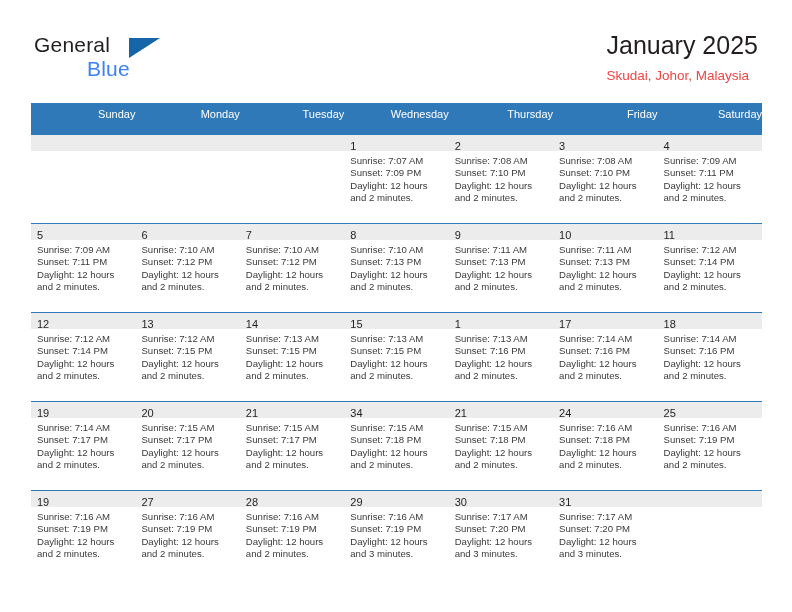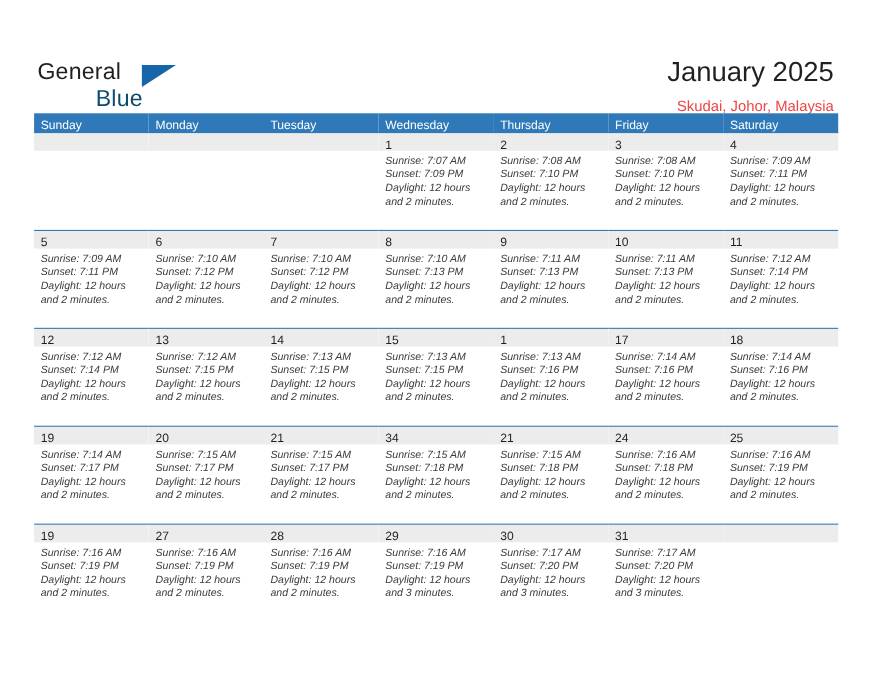--- a/index.html
+++ b/index.html
@@ -22,21 +22,20 @@
     box-sizing: border-box;
   }
 
   
   .header {
     position: absolute;
     left: 0;
     top: 0;
     width: 792px;
     height: 103px;
-    margin-top: 21px;
   }
   .brand {
     position: absolute;
     left: 34px;
     top: 33px;
     width: 200px;
     height: 52px;
   }
   .brand-general {
     position: absolute;
@@ -46,38 +45,37 @@
     letter-spacing: 0.2px;
     color: #231f20;
     font-family: "Liberation Sans", sans-serif;
   }
   .brand-blue {
     position: absolute;
     left: 53px;
     top: 24px;
     font-size: 21px;
     letter-spacing: 0.2px;
-    color: #0c4a6e;
+    color: #3b82f6;
     font-family: "Liberation Sans", sans-serif;
   }
   .brand-flag {
     position: absolute;
     left: 95px;
     top: 5px;
     width: 0;
     height: 0;
     border-left: 31px solid #1565a8;
     border-bottom: 20px solid transparent;
   }
 
   .title-block {
     position: absolute;
     right: 34px;
     top: 30px;
-    text-align: right;
   }
   .cal-title {
     font-size: 25px;
     color: #231f20;
     line-height: 30px;
     white-space: nowrap;
   }
   .cal-subtitle {
     font-size: 13.5px;
     color: #ef4444;
@@ -96,22 +94,22 @@
   table.cal {
     border-collapse: collapse;
     table-layout: fixed;
     width: 731px;
   }
   table.cal th {
     background: #3079b8;
     color: #ffffff;
     font-weight: normal;
     font-size: 11px;
-    text-align: left;
-    padding: 5px 0 0 6px;
+    text-align: right;
+    padding: 5px 0 14px 6px;
     height: 11px;
     border: none;
   }
   table.cal col {
     width: 104.43px;
   }
   td.day {
     vertical-align: top;
     padding: 0;
     border-top: 1px solid #3079b8;
@@ -127,21 +125,20 @@
     padding: 1px 0 1px 6px;
     box-sizing: border-box;
   }
   .daynum {
     font-size: 11px;
     color: #231f20;
     line-height: 14px;
   }
   .cell-lines {
     padding: 4px 5px 0 6px;
-    font-style: italic;
   }
   .cell-line {
     font-size: 9.6px;
     line-height: 12.3px;
     color: #3b3b3b;
     white-space: nowrap;
   }
 </style>
 </head>
 <body>

